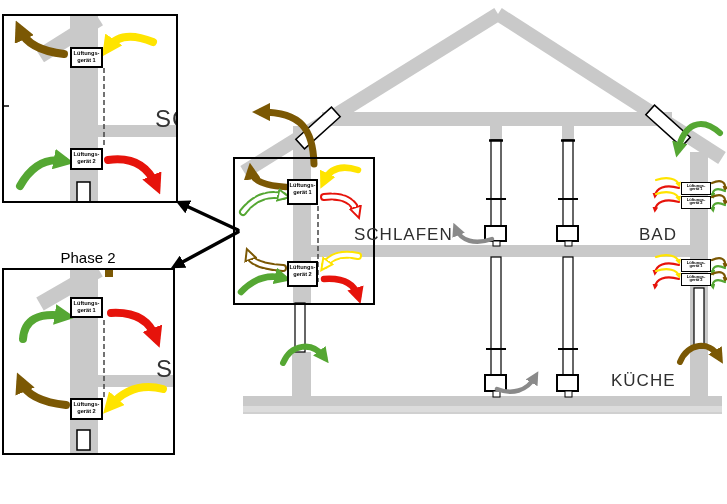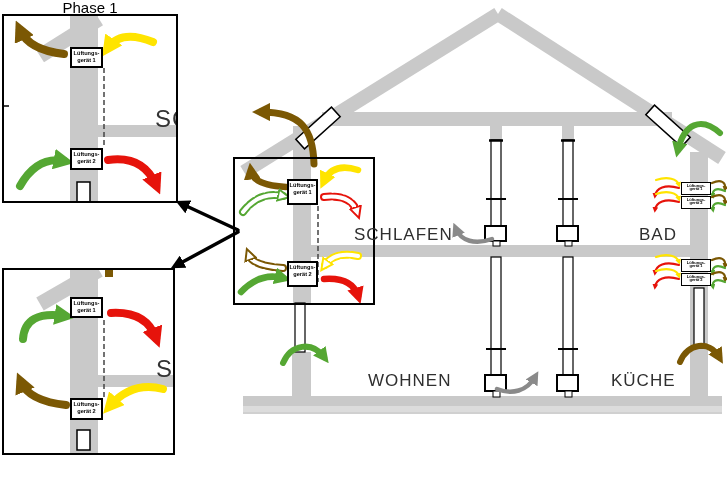--- a/index.html
+++ b/index.html
@@ -212,24 +212,22 @@
 
   <div class="dev mini" style="left:681px; top:259px; width:30px; height:13px;">
     <div class="dev-label"><span>Lüftungs-</span><br><span>gerät 1</span></div>
   </div>
   <div class="dev mini" style="left:681px; top:273px; width:30px; height:13px;">
     <div class="dev-label"><span>Lüftungs-</span><br><span>gerät 2</span></div>
   </div>
 
   <div class="room-label" style="left:354px; top:225px;">SCHLAFEN</div>
   <div class="room-label" style="left:639px; top:225px;">BAD</div>
-  <div class="room-label" style="left:368px; top:371px;">WOHNEN</div>
   <div class="room-label" style="left:611px; top:371px;">KÜCHE</div>
 
-  <div class="inset-title" style="left:40px; top:-1px;">Phase 1</div>
   <div class="inset" style="left:2px; top:14px; width:176px; height:189px;">
     <svg width="176" height="189" viewBox="0 0 176 189">
       <line x1="38" y1="42" x2="97" y2="5" stroke-width="15" class="stk"></line>
       <rect x="68" y="0" width="28" height="189" class="st"></rect>
       <rect x="96" y="111" width="80" height="12" class="st"></rect>
       <line x1="102" y1="54" x2="102" y2="133" stroke="#444" stroke-width="1.5" stroke-dasharray="5 3"></line>
       <rect x="75" y="168" width="13" height="20" class="wh" stroke-width="1.5"></rect>
       <line x1="0" y1="92" x2="7" y2="92" stroke="#000" stroke-width="1.5"></line>
       <path d="M 62,40 Q 27,36 18,16" class="arrow a-br" stroke-width="8" marker-end="url(#m-br)"></path>
       <path d="M 151,28 Q 119,15 106,34" class="arrow a-ye" stroke-width="8" marker-end="url(#m-ye)"></path>
@@ -238,20 +236,21 @@
     </svg>
     <div class="zoom-word" style="left:151px; top:89px;">SCHLAFEN</div>
   </div>
   <div class="dev" style="left:70px; top:47px; width:33px; height:21px;">
     <div class="dev-label"><span>Lüftungs-</span><br><span>gerät 1</span></div>
   </div>
   <div class="dev" style="left:70px; top:148px; width:33px; height:22px;">
     <div class="dev-label"><span>Lüftungs-</span><br><span>gerät 2</span></div>
   </div>
 
+  <div class="inset-title" style="left:38px; top:249px;">Phase 2</div>
   <div class="inset" style="left:2px; top:268px; width:173px; height:187px;">
     <svg width="173" height="187" viewBox="0 0 173 187">
       <line x1="38" y1="36" x2="97" y2="2" stroke-width="15" class="stk"></line>
       <rect x="68" y="0" width="28" height="187" class="st"></rect>
       <rect x="103" y="0" width="8" height="9" fill="var(--exhaust_brown)"></rect>
       <rect x="96" y="107" width="77" height="12" class="st"></rect>
       <line x1="102" y1="52" x2="102" y2="130" stroke="#444" stroke-width="1.5" stroke-dasharray="5 3"></line>
       <rect x="75" y="162" width="13" height="20" class="wh" stroke-width="1.5"></rect>
       <path d="M 21,71 Q 23,42 63,48" class="arrow a-gr" stroke-width="8" marker-end="url(#m-gr)"></path>
       <path d="M 109,45 Q 144,43 154,70" class="arrow a-re" stroke-width="8" marker-end="url(#m-re)"></path>

